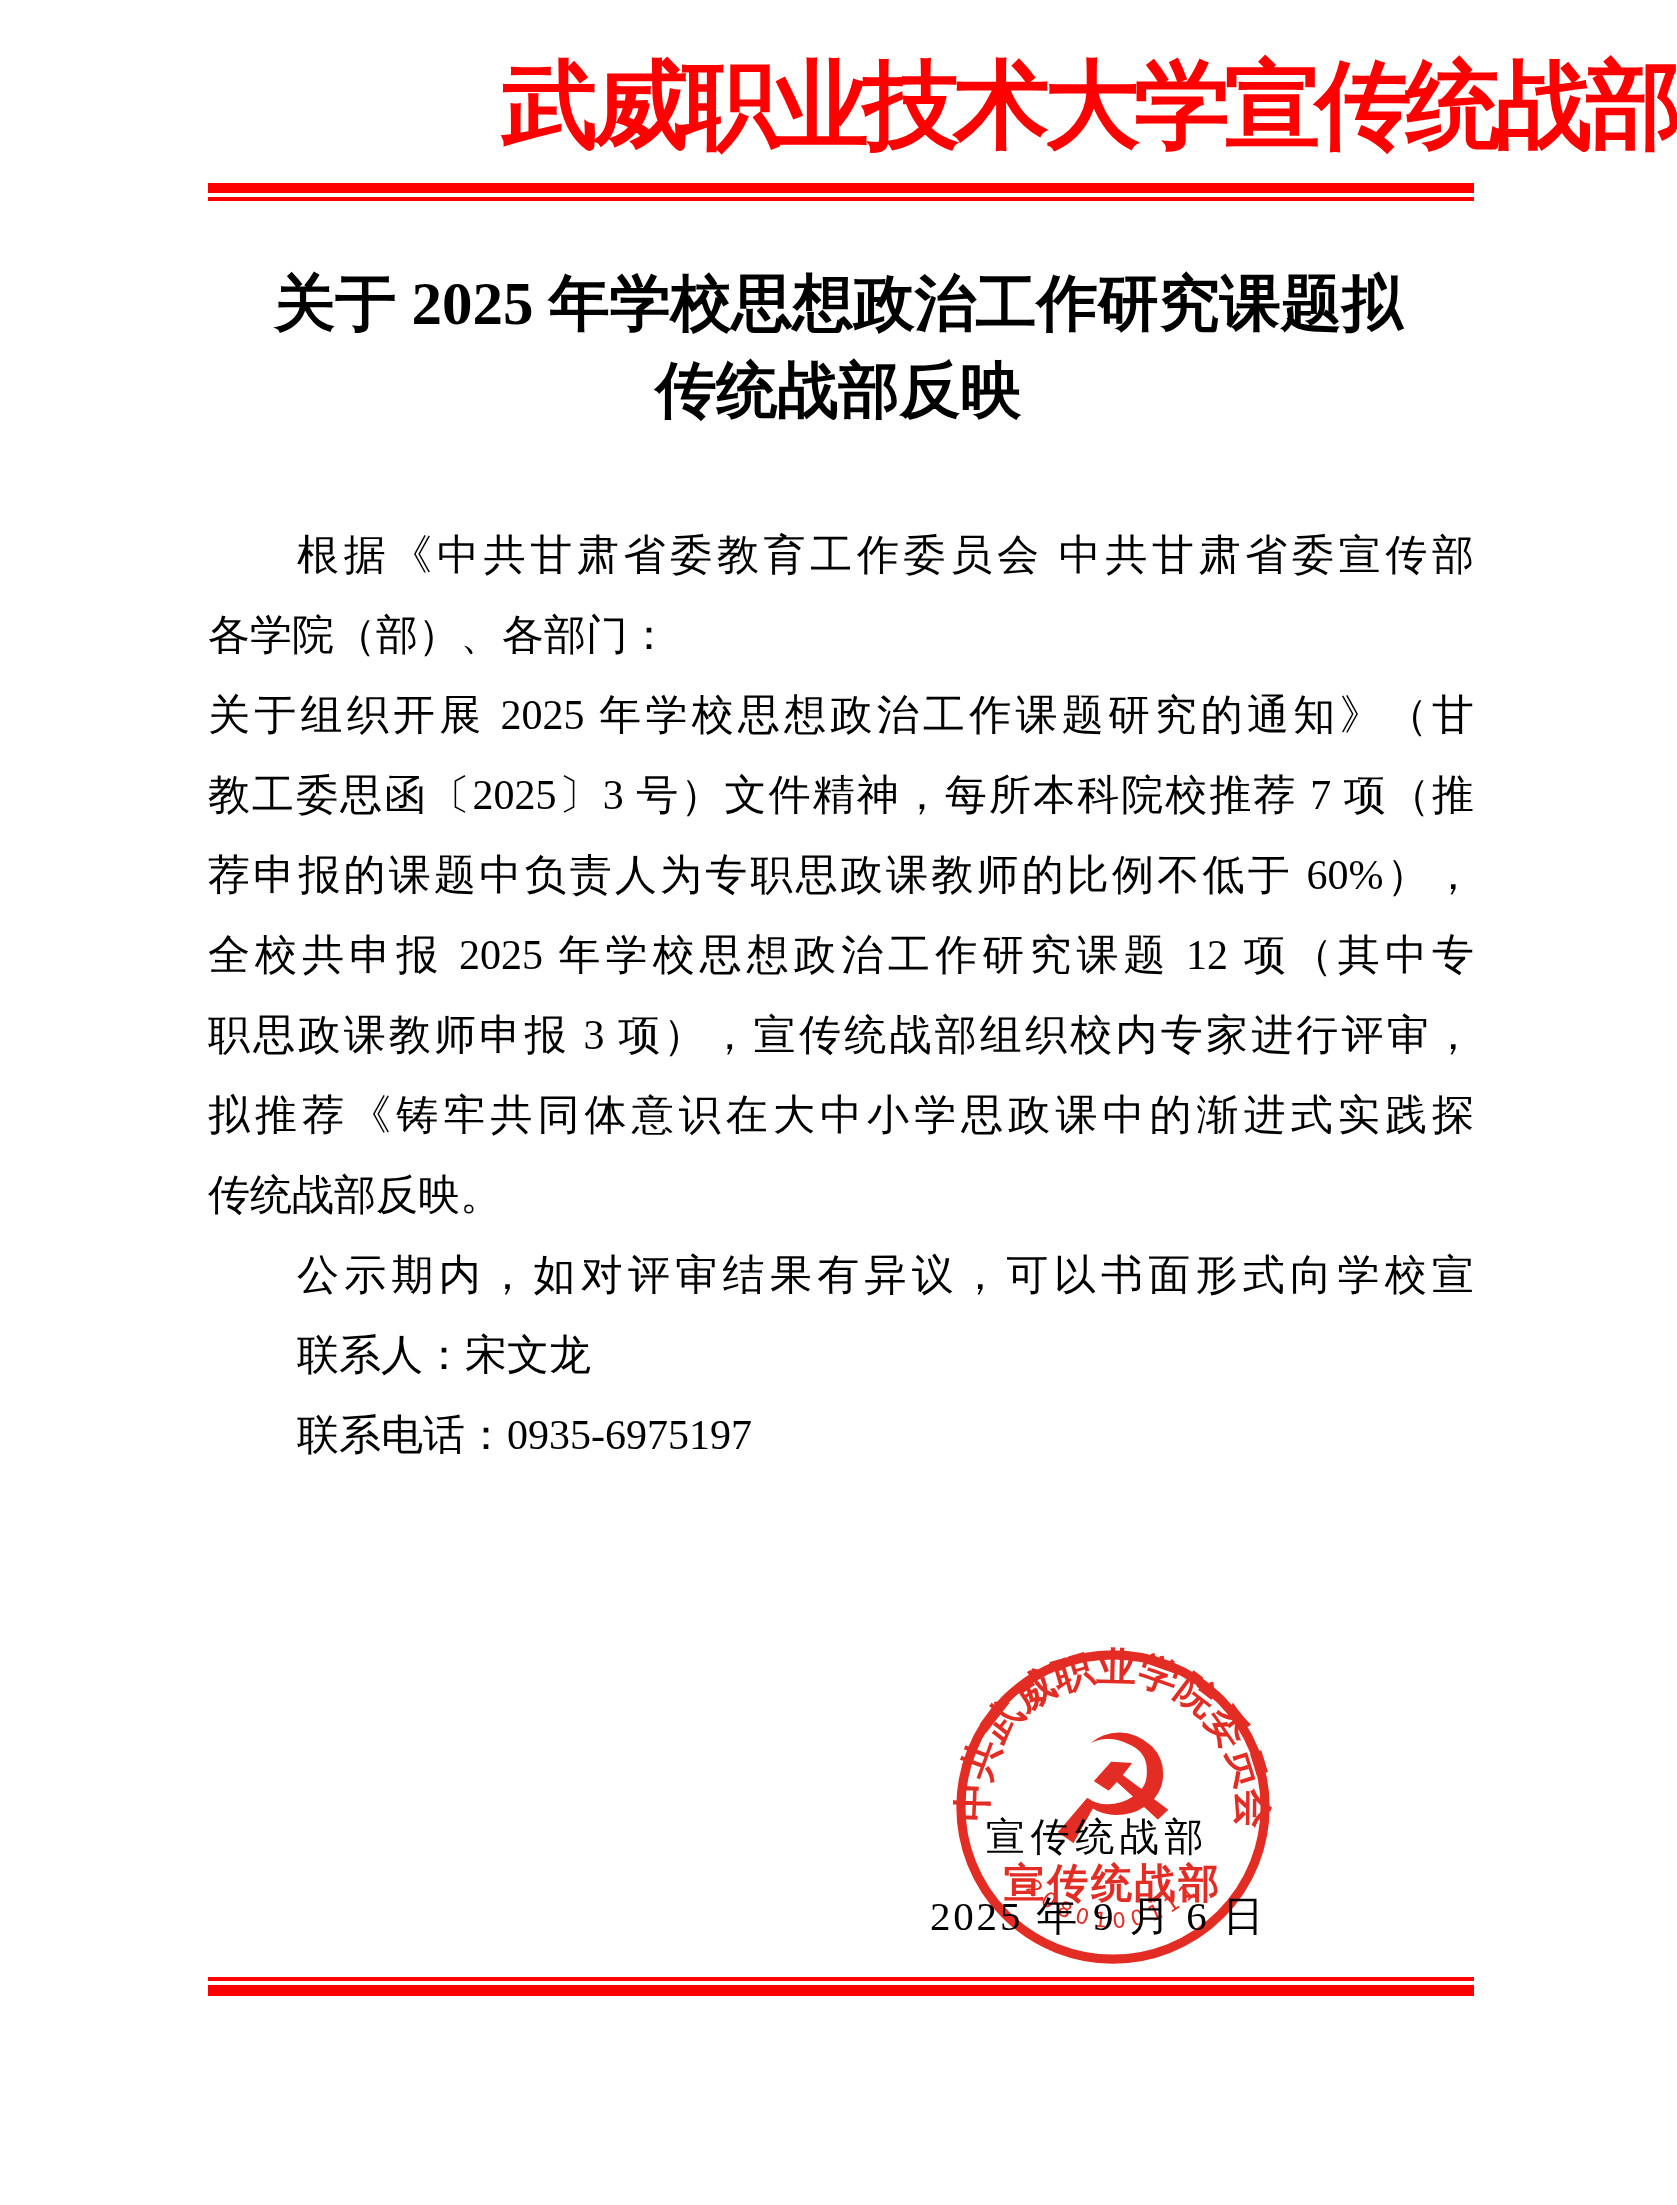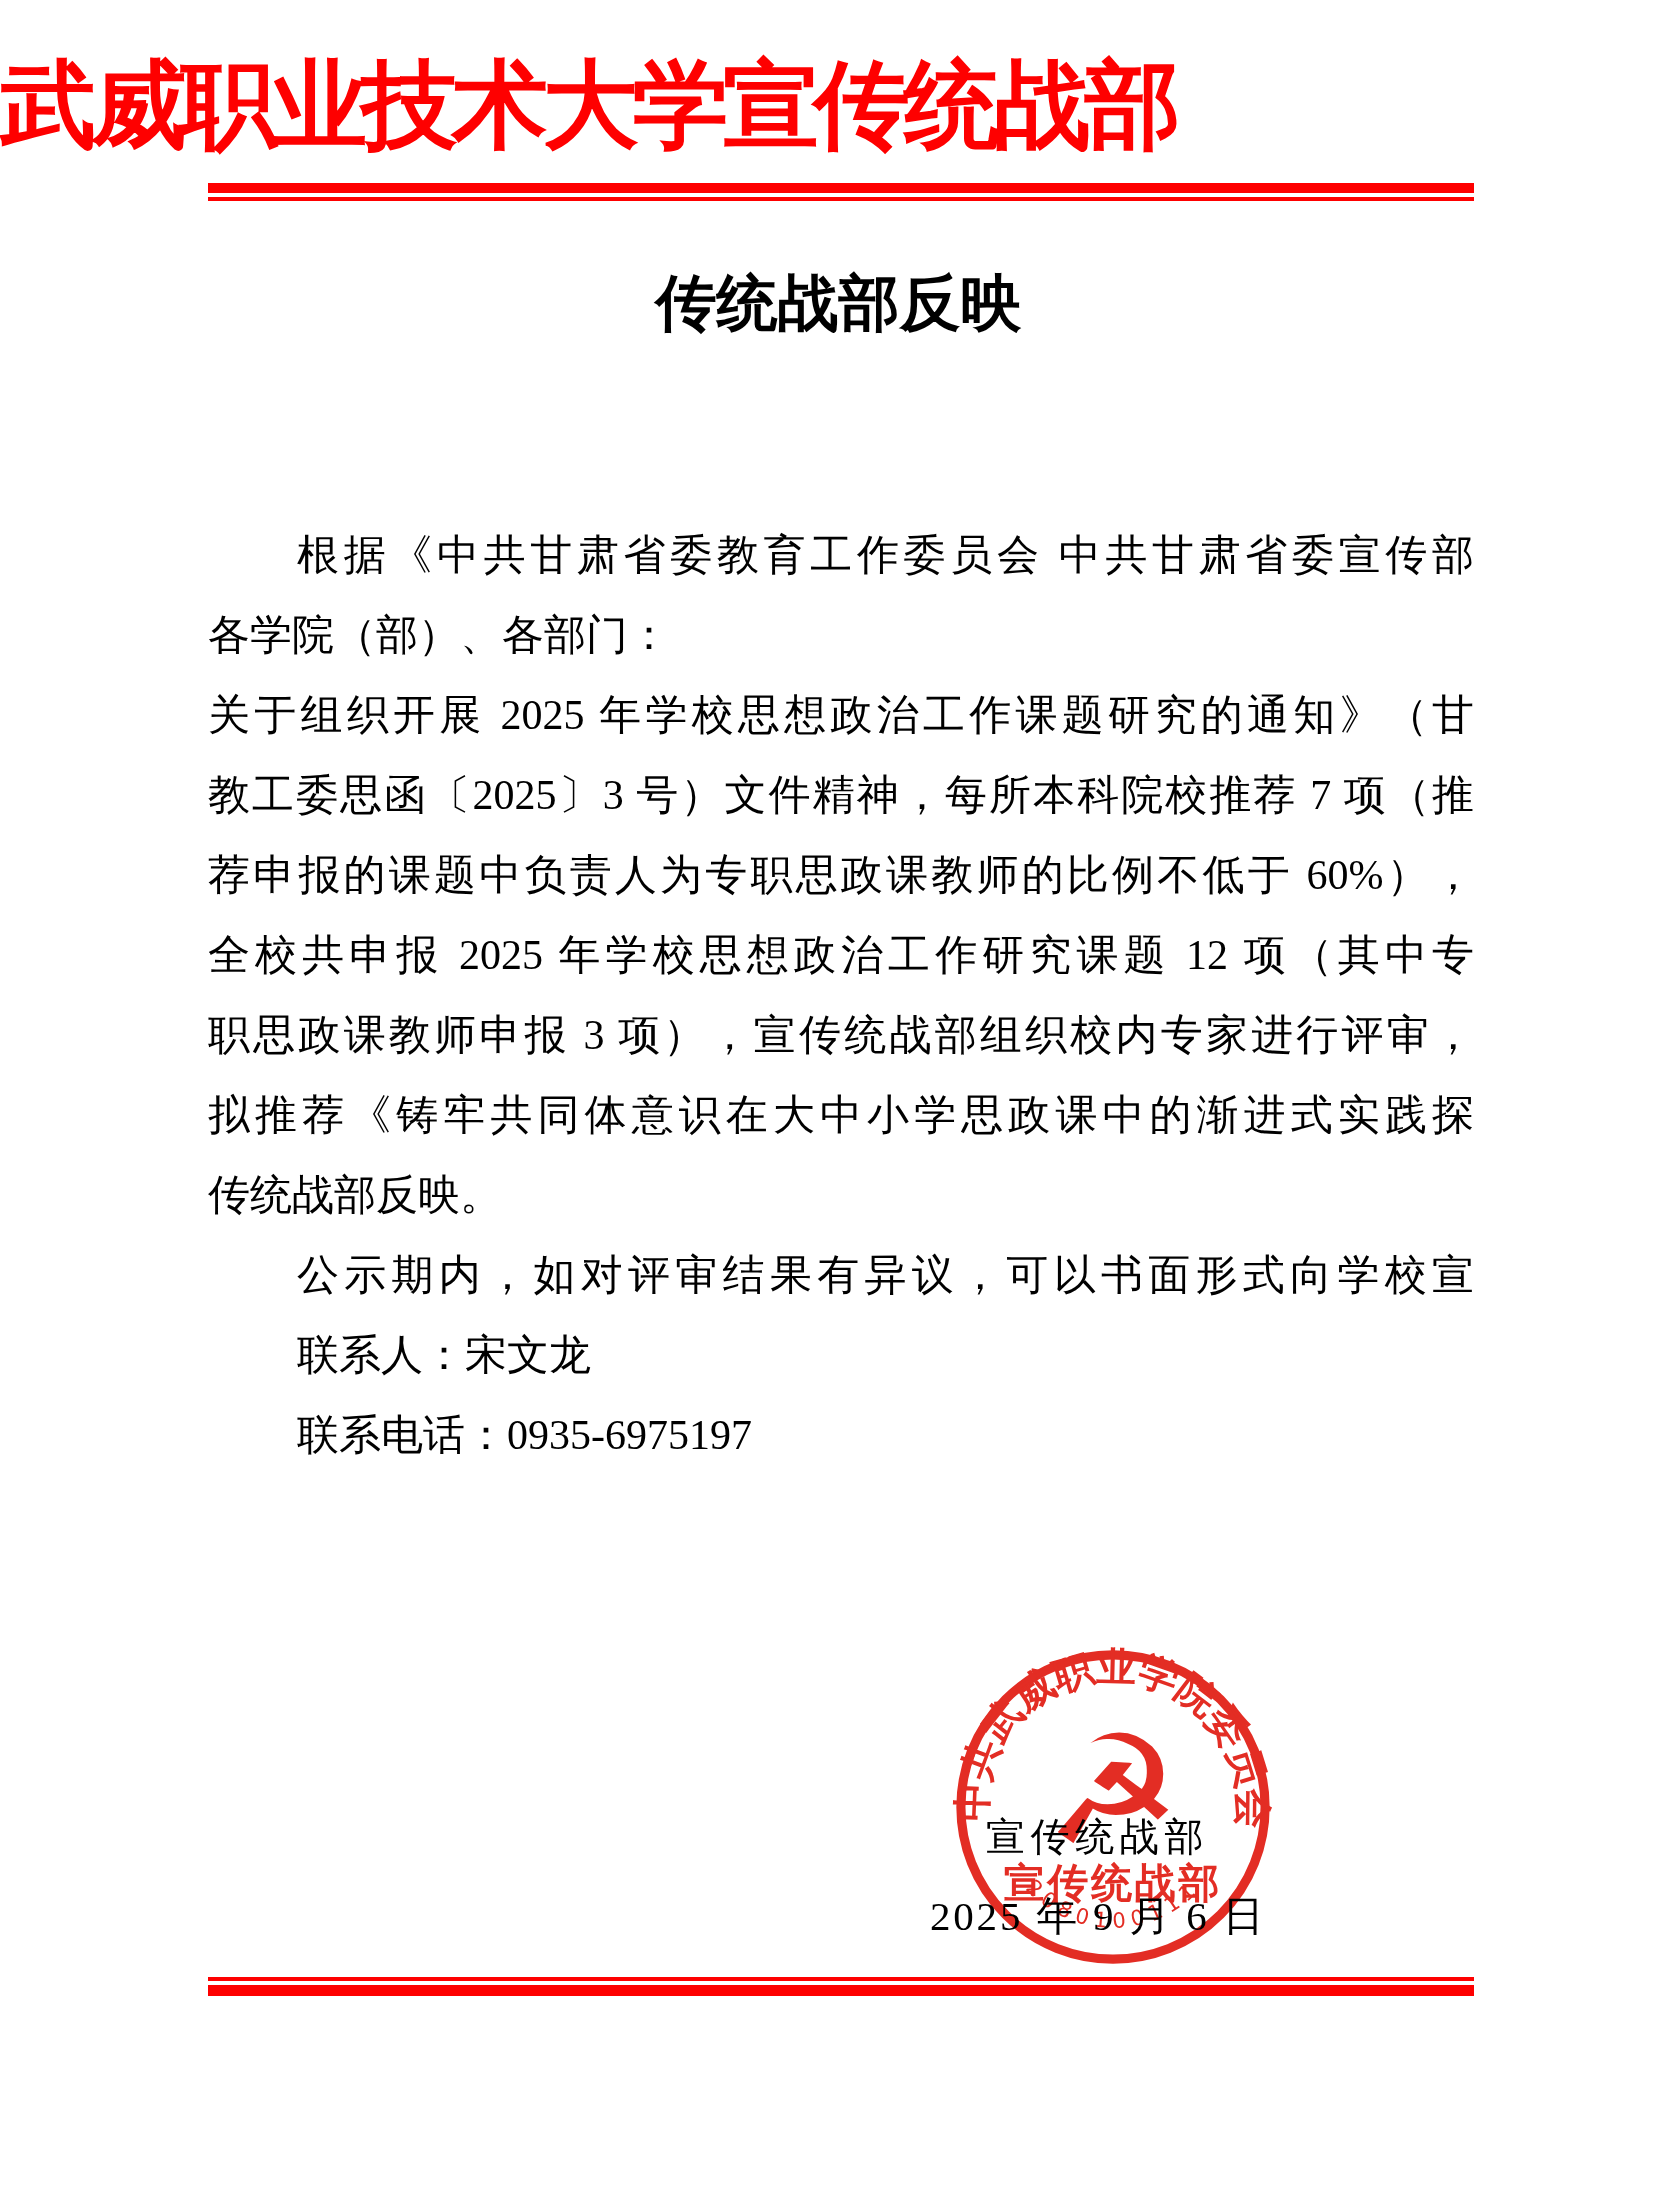--- a/index.html
+++ b/index.html
@@ -16,21 +16,21 @@
     height:2205px;
     margin:0 auto;
     background:var(--paper);
     font-family:"Liberation Serif","DejaVu Serif",serif;
     color:var(--ink);
     overflow:hidden;
   }
   
   .masthead{
     position:absolute; top:53px; left:0; width:100%;
-    text-align:left;
+    text-align:right;
     color:var(--header-red);
     font-size:96px; line-height:106px;
     font-weight:bold;
     letter-spacing:-5.6px;
     white-space:nowrap;
   }
   
   .rule{position:absolute; left:208px; width:1266px; background:var(--header-red);}
   .rule-top-thick{top:183px; height:10px;}
   .rule-top-thin{top:197px; height:4.2px;}
@@ -107,20 +107,21 @@
 <body>
 
 <div class="page">
 
   <h1 class="masthead">武威职业技术大学宣传统战部</h1>
 
   <div class="rule rule-top-thick"></div>
   <div class="rule rule-top-thin"></div>
 
   <div class="doc-title">
+    <div>关于 2025 年学校思想政治工作研究课题拟</div>
     <div>传统战部反映</div>
   </div>
 
   <main class="body-block">
     <div class="line indent justify">根据《中共甘肃省委教育工作委员会 中共甘肃省委宣传部</div>
     <div class="line">各学院（部）、各部门：</div>
     <div class="line justify">关于组织开展 2025 年学校思想政治工作课题研究的通知》（甘</div>
     <div class="line justify">教工委思函〔2025〕3 号）文件精神，每所本科院校推荐 7 项（推</div>
     <div class="line justify">荐申报的课题中负责人为专职思政课教师的比例不低于 60%），</div>
     <div class="line justify">全校共申报 2025 年学校思想政治工作研究课题 12 项（其中专</div>

